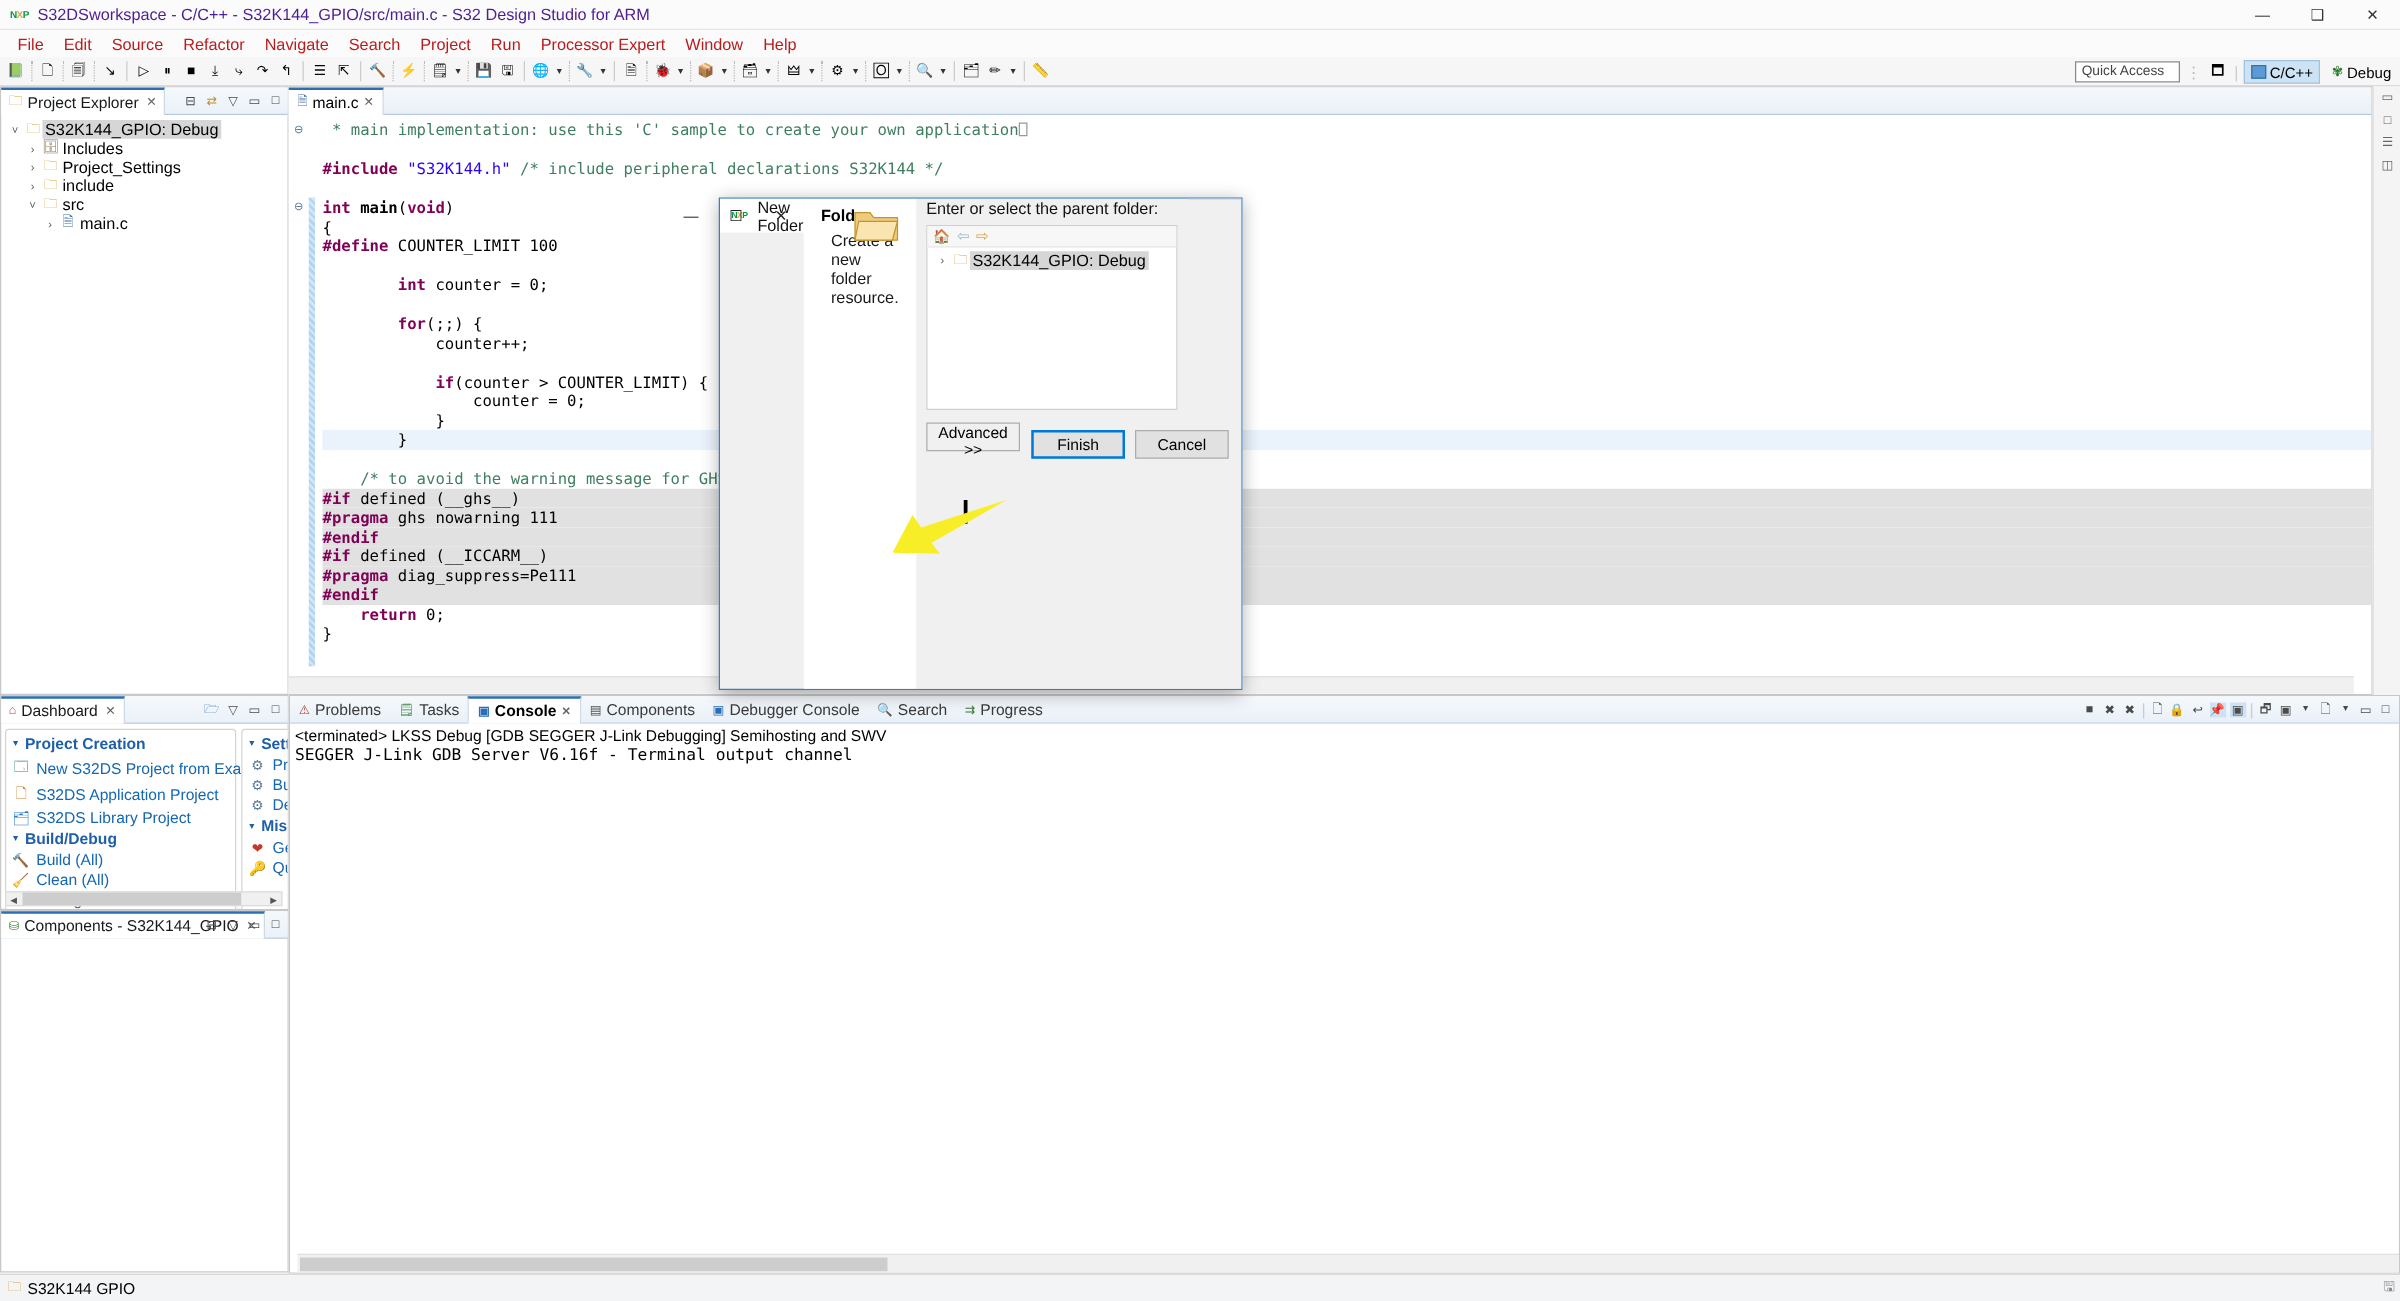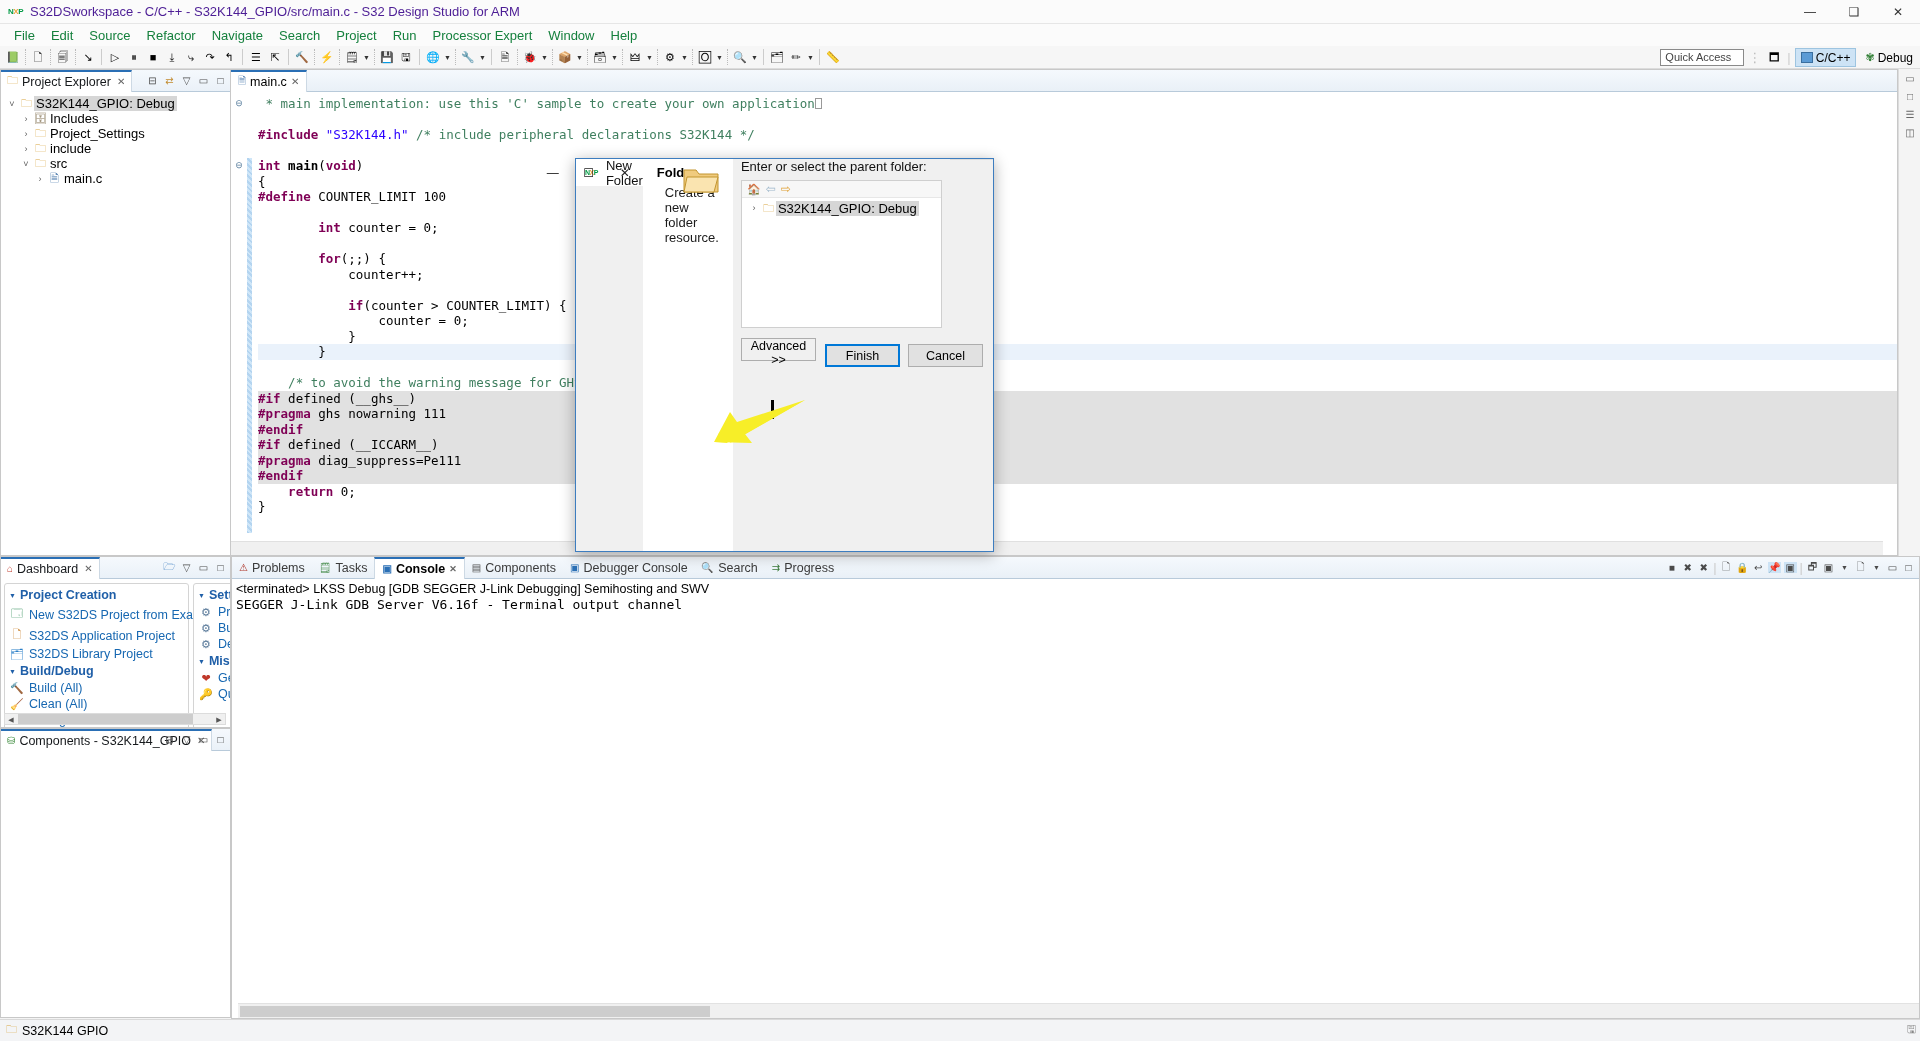--- a/index.html
+++ b/index.html
@@ -27,21 +27,21 @@
   .title-text { font-size: 13px; color: #4c1d95; }
   .win-controls { position: absolute; right: 0; top: 0; height: 24px; display: flex; }
   .win-btn { width: 44px; height: 24px; display:flex; align-items:center; justify-content:center;
              font-size: 12px; color: #333; }
 
   
   .menubar {
     height: 22px; background: #fbfbfb; display: flex; align-items: center;
     padding-left: 6px; font-size: 13px;
   }
-  .menu-item { padding: 2px 8px; color: #15803d; white-space: nowrap; }
+  .menu-item { padding: 2px 8px; color: #b91c1c; white-space: nowrap; }
 
   
   .toolbar {
     height: 23px; background: #f6f6f6; border-bottom: 1px solid #dcdcdc;
     display: flex; align-items: center; padding: 0 4px; gap: 1px;
     position: relative;
   }
   .tb-icon {
     width: 18px; height: 18px; display: inline-flex; align-items: center; justify-content: center;
     font-size: 11px; line-height: 1;

